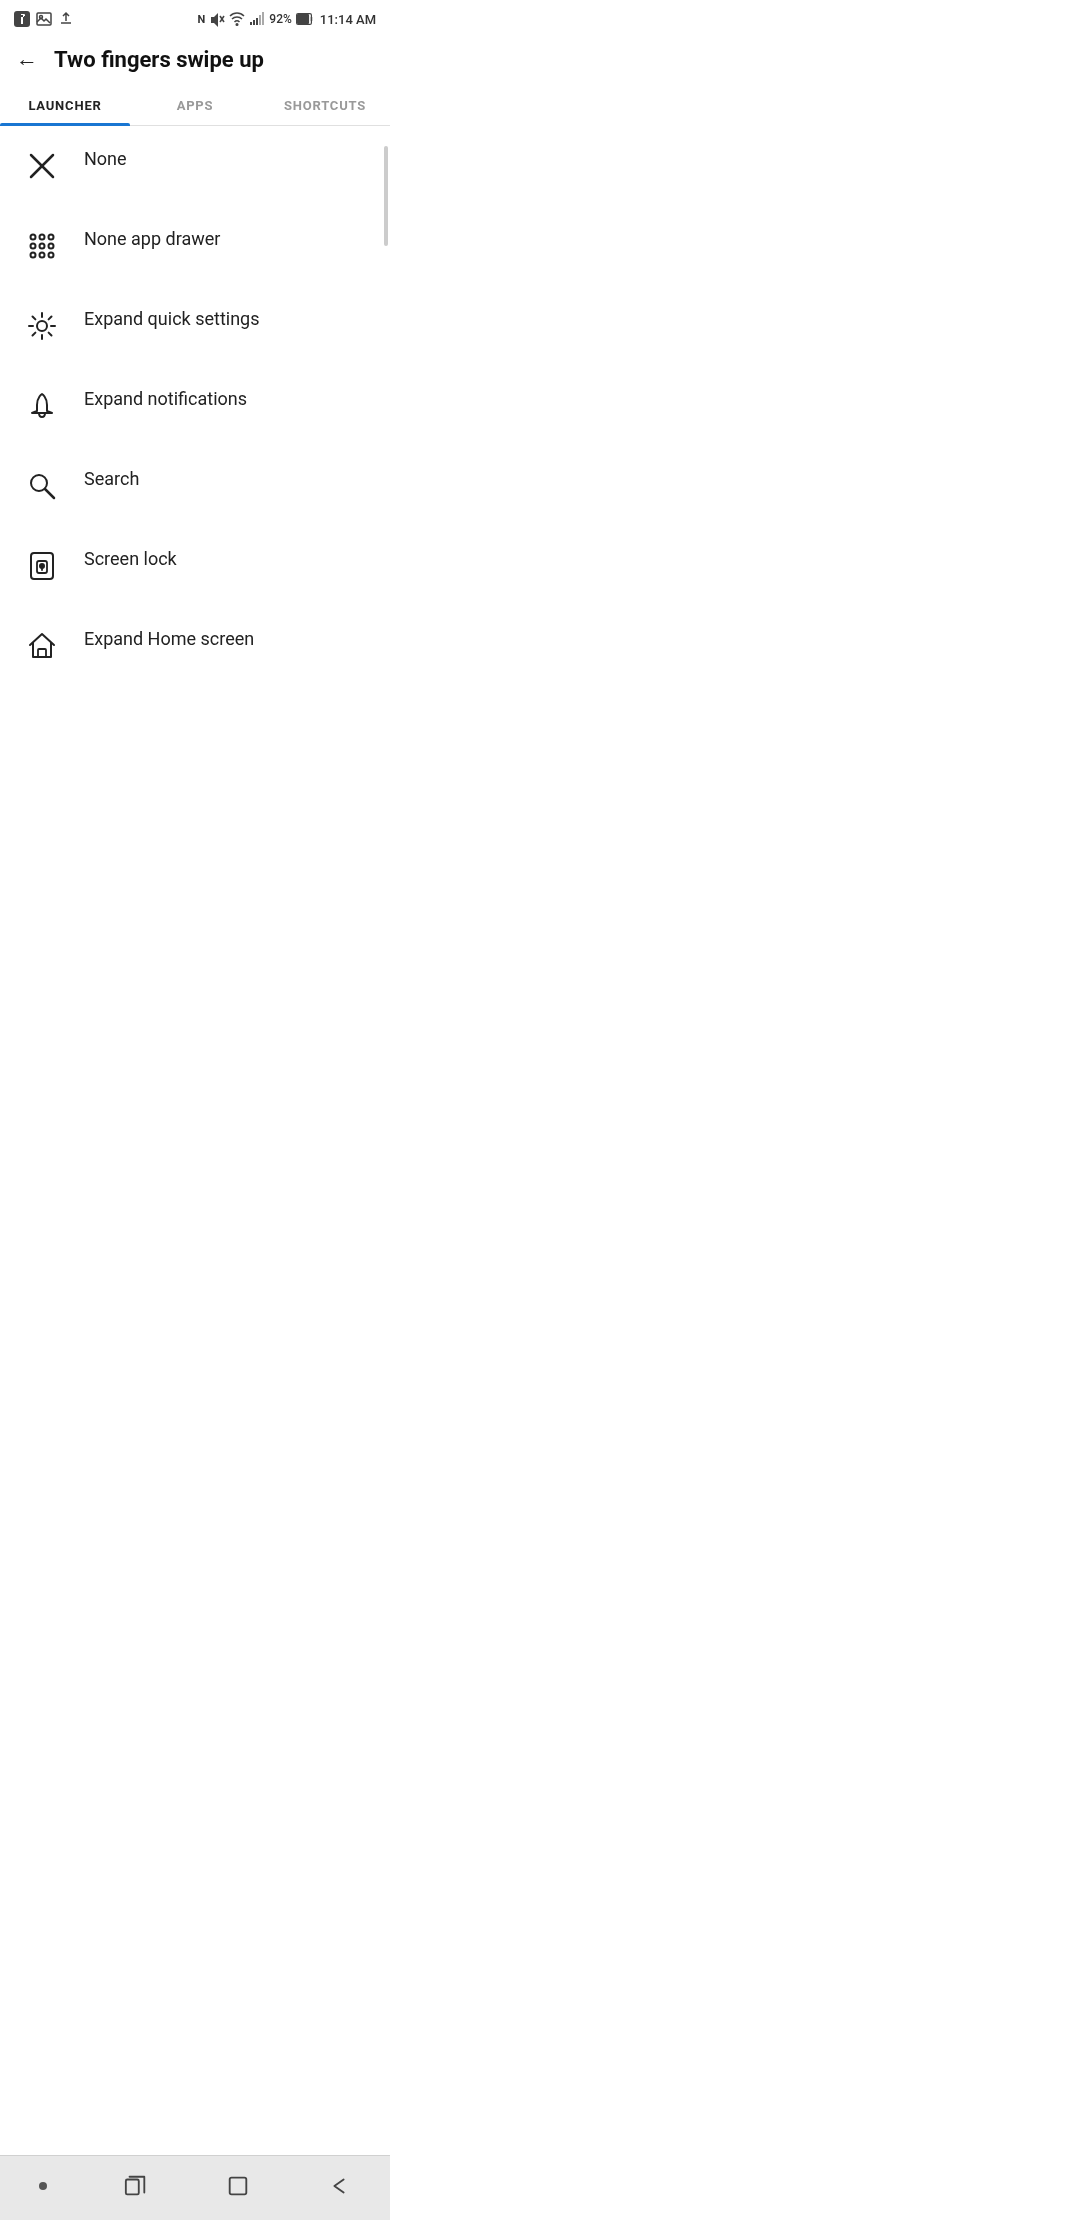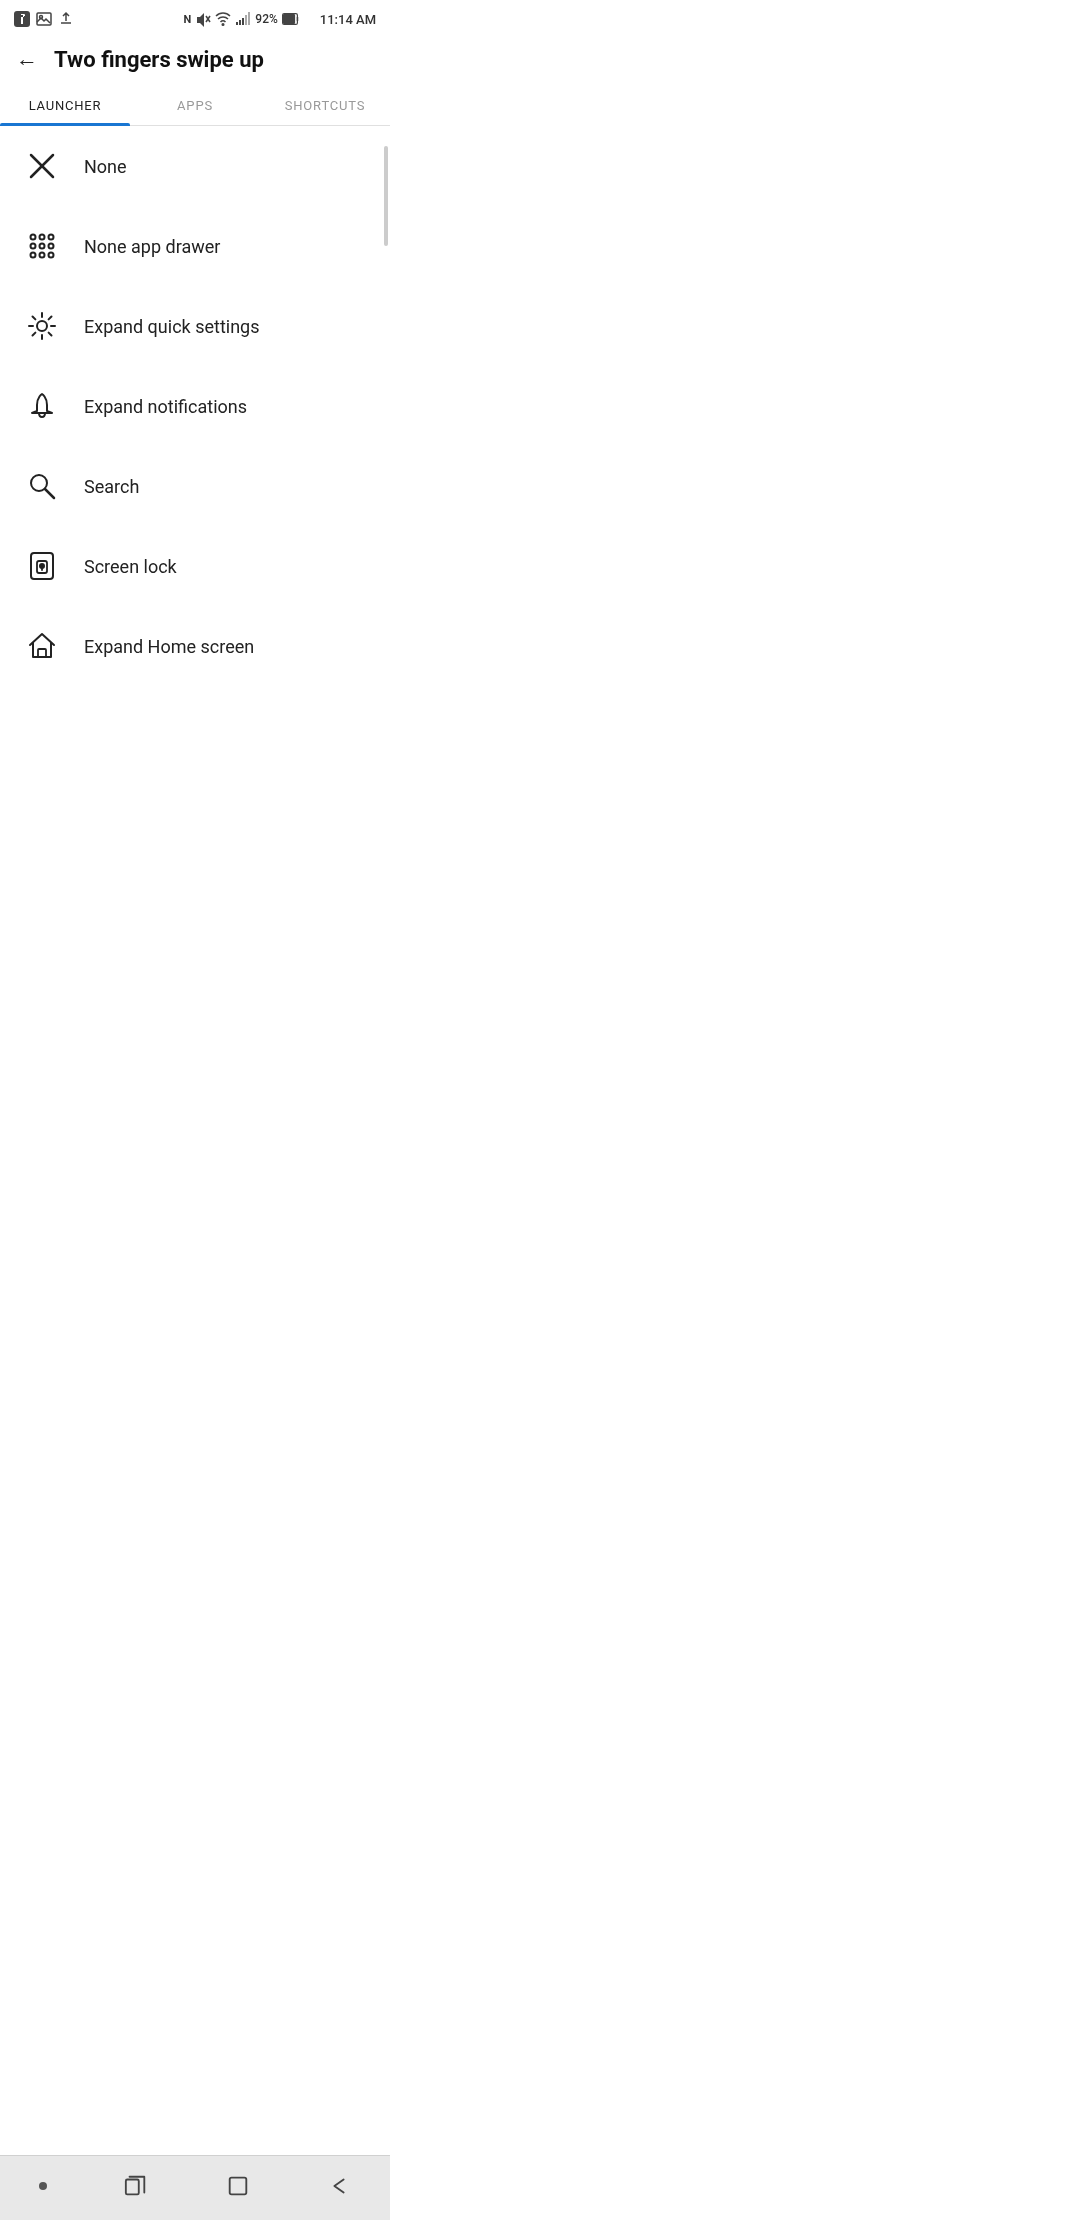--- a/index.html
+++ b/index.html
@@ -73,21 +73,21 @@
       border-bottom: 1px solid #e0e0e0;
       background: #ffffff;
       position: relative;
     }
 
     .tab {
       flex: 1;
       text-align: center;
       padding: 14px 0 12px 0;
       font-size: 13px;
-      font-weight: 400;
+      font-weight: 700;
       letter-spacing: 0.8px;
       color: #999;
       cursor: pointer;
       position: relative;
     }
 
     .tab.active {
       color: #222;
     }
 
@@ -115,21 +115,20 @@
       right: 2px;
       top: 20px;
       width: 4px;
       height: 100px;
       background: #ccc;
       border-radius: 2px;
     }
 
     .menu-item {
       display: flex;
-      align-items: center;
       padding: 22px 24px;
       border-bottom: none;
       cursor: pointer;
       gap: 24px;
     }
 
     .menu-icon {
       width: 36px;
       height: 36px;
       display: flex;
@@ -242,21 +241,21 @@
     </svg>
 
     <span>92%</span>
 
     <svg width="18" height="12" viewBox="0 0 18 12" fill="none" stroke="#444" stroke-width="1.2">
       <rect x="0.6" y="0.6" width="14.8" height="10.8" rx="1.5" stroke="#444"></rect>
       <rect x="1.5" y="1.5" width="11" height="9" fill="#444" rx="0.8"></rect>
       <path d="M15.5 4v4" stroke="#444" stroke-width="1.5"></path>
     </svg>
 
-    <span style="font-size:13px;margin-left:16px;">11:14 AM</span>
+    <span style="font-size:13px;margin-left:2px;">11:14 AM</span>
   </div>
 </div>
 
 <div class="header">
   <span class="back-arrow">←</span>
   <span class="header-title">Two fingers swipe up</span>
 </div>
 
 <div class="tabs">
   <div class="tab active">LAUNCHER</div>

